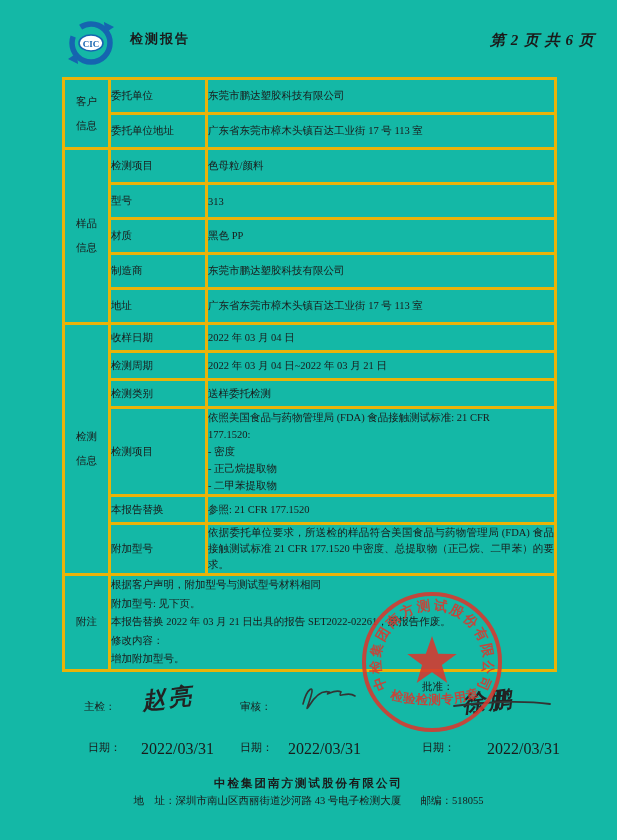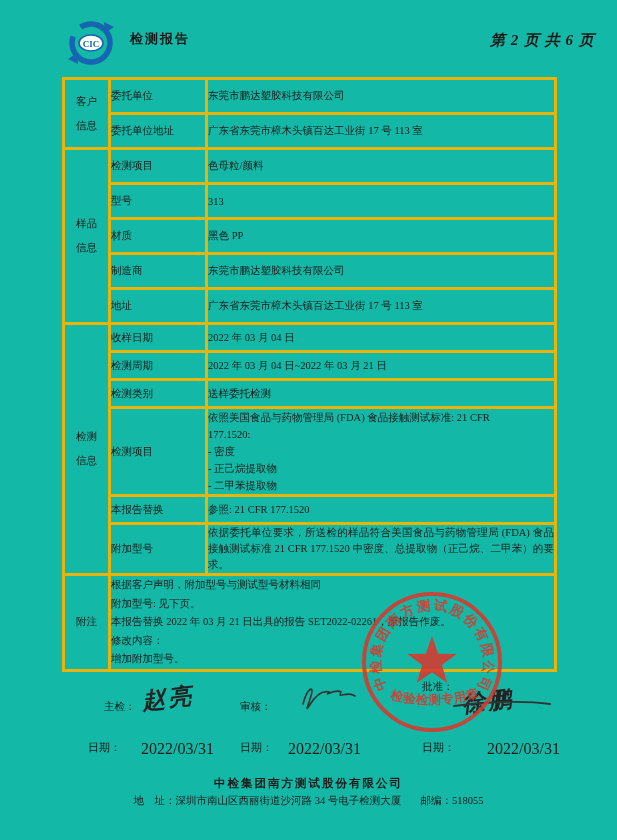--- a/index.html
+++ b/index.html
@@ -152,21 +152,21 @@
       <td class="sec">附注</td>
       <td class="val notes" colspan="2">根据客户声明，附加型号与测试型号材料相同
 附加型号: 见下页。
 本报告替换 2022 年 03 月 21 日出具的报告 SET2022-02261，原报告作废。
 修改内容：
 增加附加型号。</td>
     </tr>
   </tbody>
     </table>
 
-  <div class="sig-label" style="left:104px;top:700px;">主检：</div>
+  <div class="sig-label" style="left:84px;top:700px;">主检：</div>
   <div class="sig-name" style="left:142px;top:683px;">赵亮</div>
   <div class="sig-label" style="left:240px;top:700px;text-align:center;">审核：</div>
   <svg style="position:absolute;left:295px;top:678px;" width="70" height="40">
     <path d="M8,26 C12,10 20,6 16,18 C13,28 10,34 14,28 C20,18 26,12 34,14 C28,20 40,10 46,14 C42,22 52,12 60,18" fill="none" stroke="#333" stroke-width="1.6" stroke-linecap="round"></path>
   </svg>
   <div class="sig-label" style="left:422px;top:680px;text-align:center;">批准：</div>
   <div class="sig-name" style="left:462px;top:686px;">徐鹏</div>
   <svg style="position:absolute;left:452px;top:698px;" width="100" height="14">
     <path d="M2,8 C30,4 70,2 98,6" fill="none" stroke="#333" stroke-width="1.8" stroke-linecap="round"></path>
   </svg>
@@ -186,18 +186,18 @@
     </text>
     <polygon fill="#d9382e" points="0,-26 6.2,-8.2 24.7,-8 9.9,3 15.3,20.9 0,10.2 -15.3,20.9 -9.9,3 -24.7,-8 -6.2,-8.2"></polygon>
     <path id="arcBottom" d="M -44,36 Q 0,48 44,36" fill="none"></path>
     <text fill="#d9382e" font-size="12.5" font-weight="bold" letter-spacing="0.5" font-family="Liberation Serif, serif">
       <textPath href="#arcBottom" startOffset="2">检验检测专用章</textPath>
     </text>
   </svg>
 
   <div class="foot foot-company">中检集团南方测试股份有限公司</div>
   <div class="foot foot-line1">
-    <span>地　址：</span><span>深圳市南山区西丽街道沙河路 34 号电子检测大厦</span>
+    <span>地　址：</span><span>深圳市南山区西丽街道沙河路 43 号电子检测大厦</span>
     <span style="display:inline-block;width:14px;"></span>
     <span>邮编：</span><span>518055</span>
   </div>
 
 </div>
 
 </body></html>

